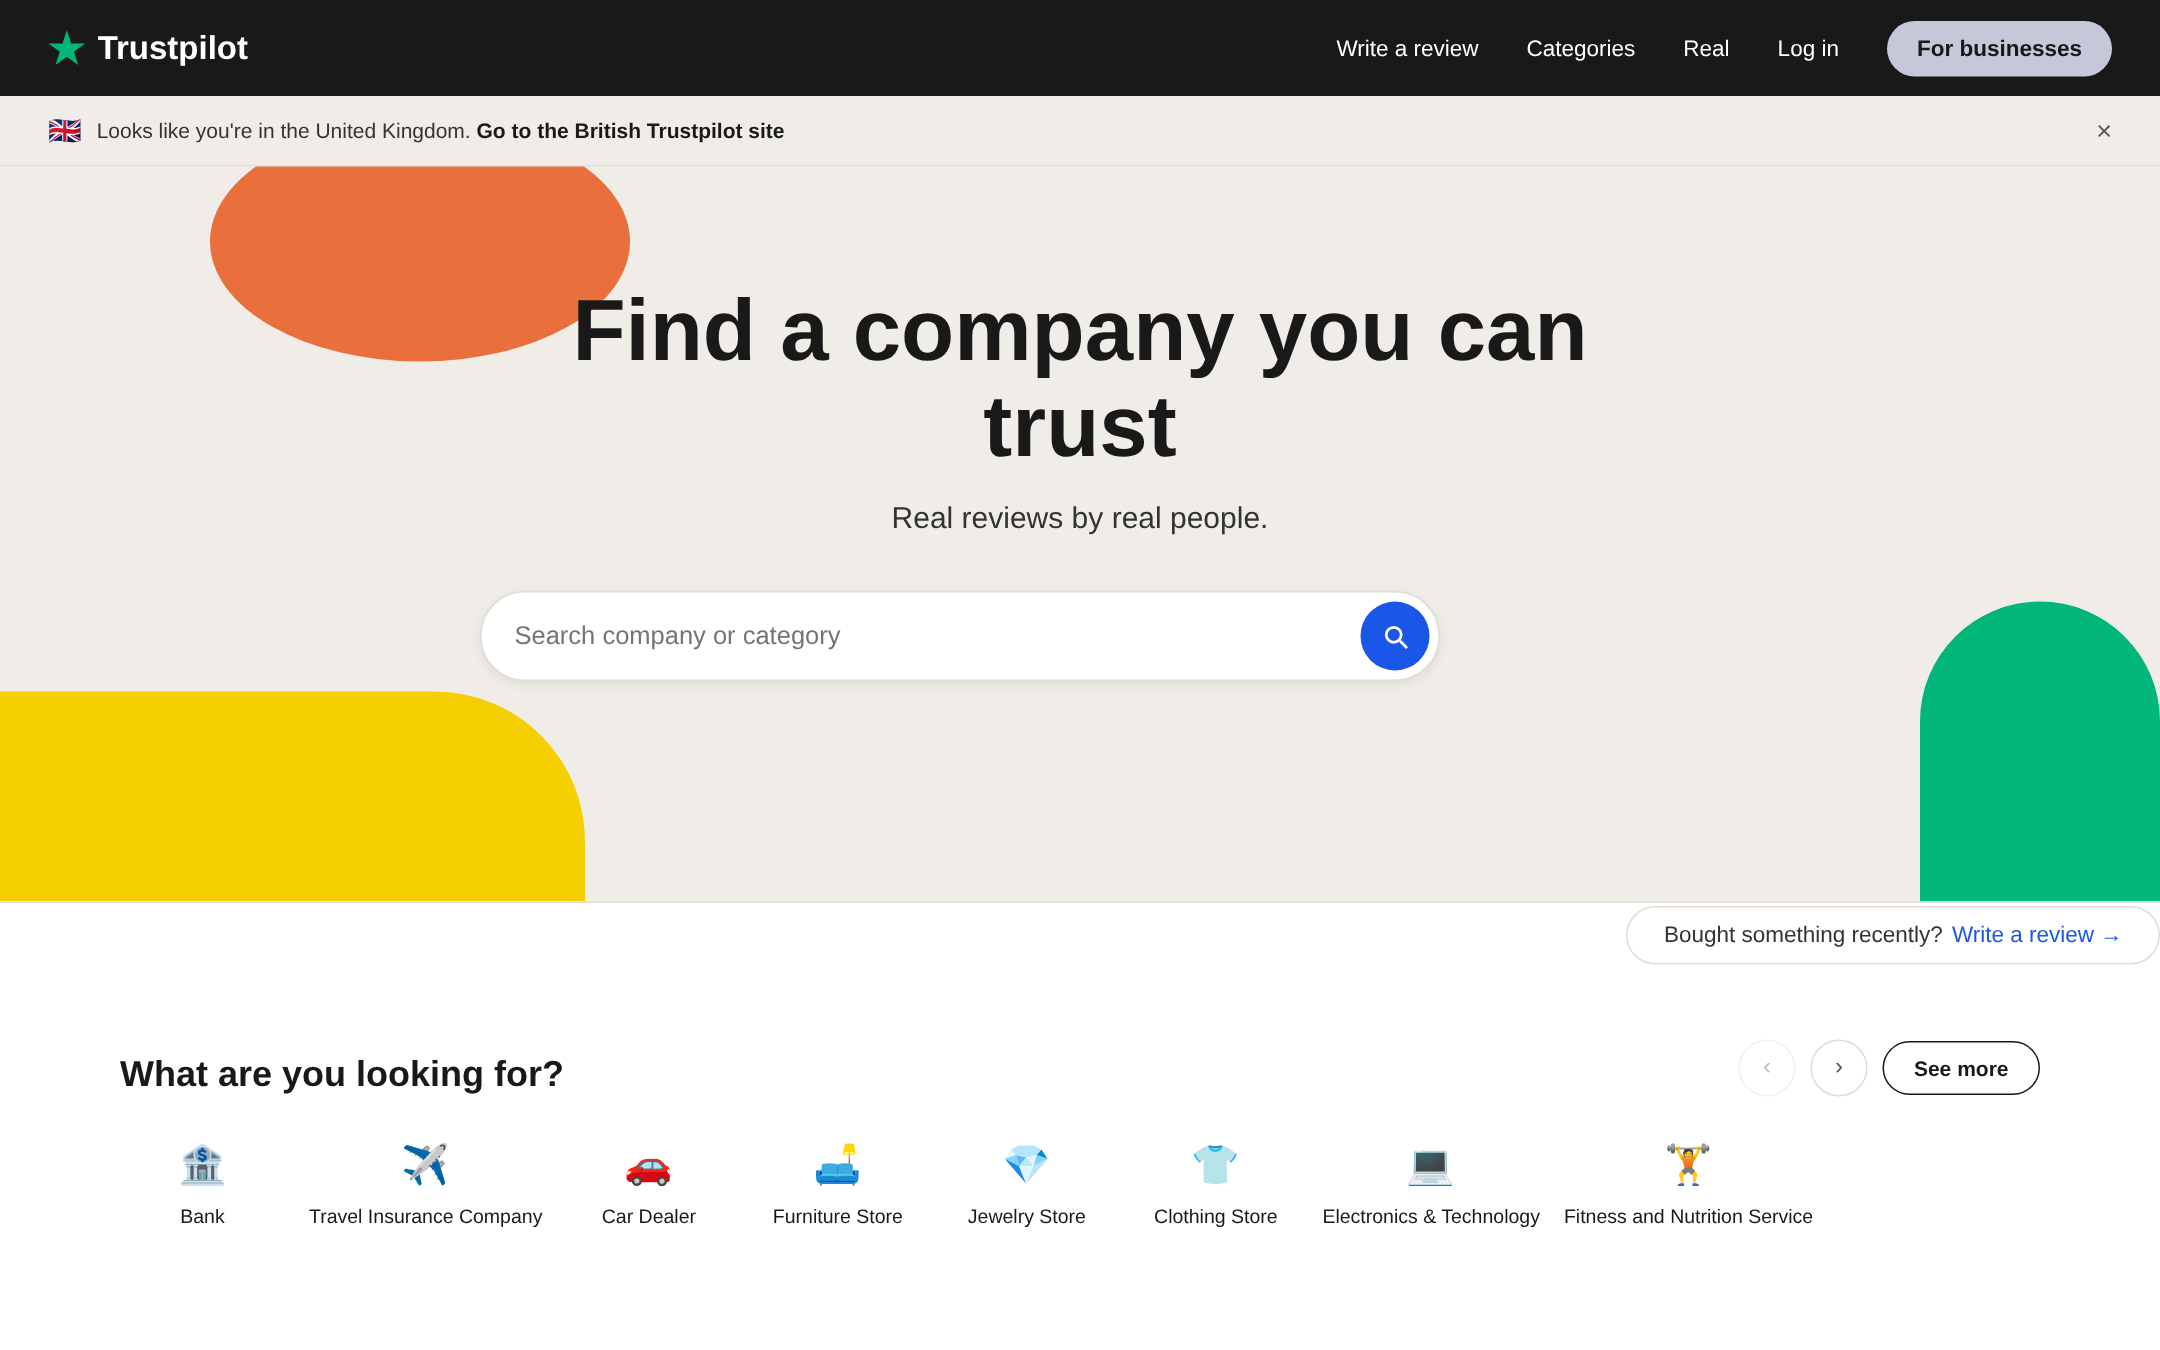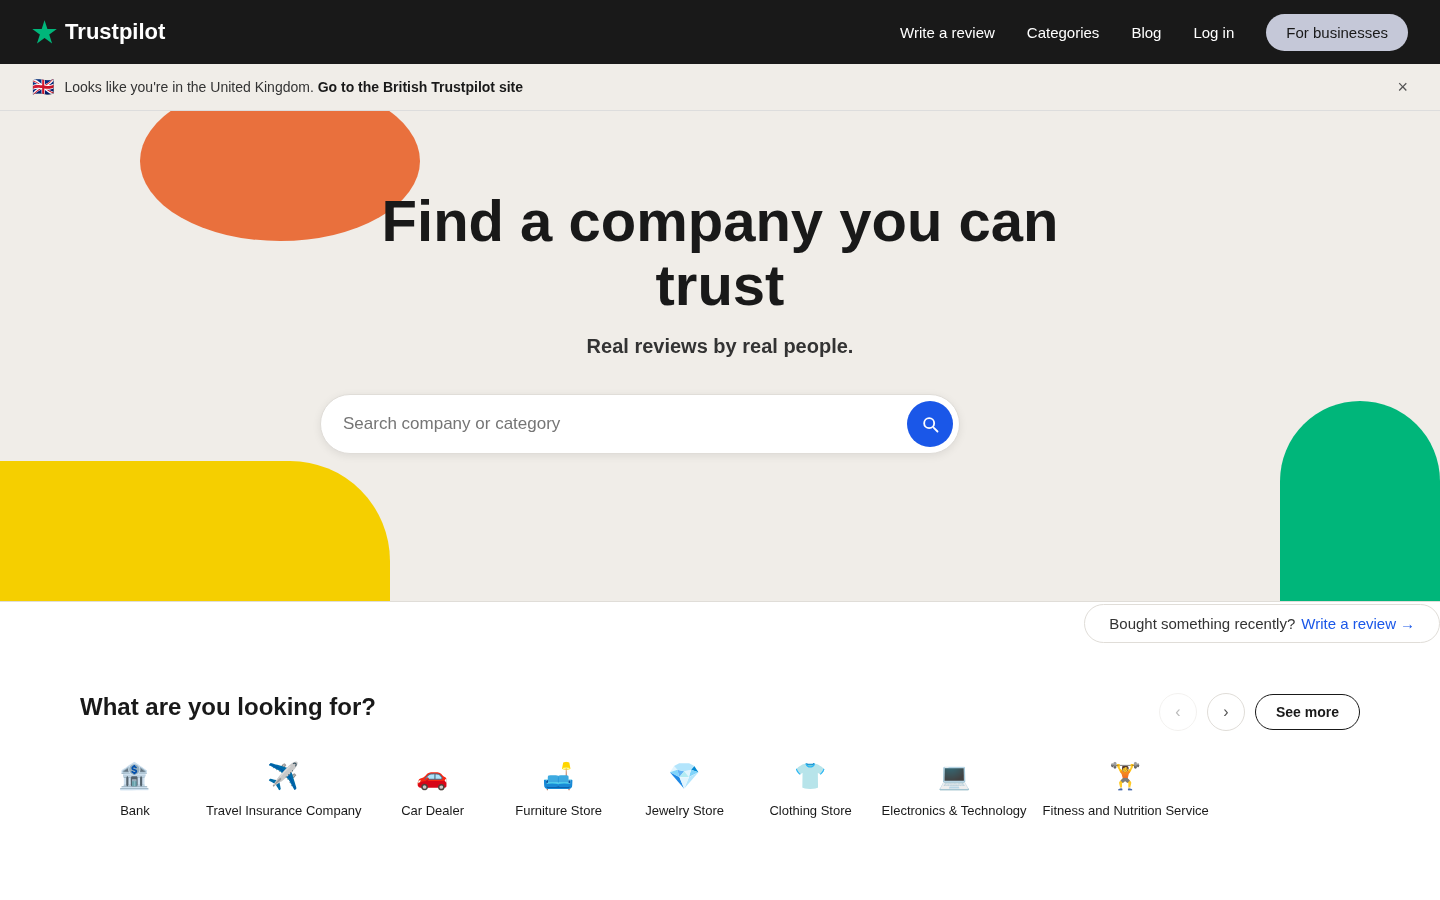--- a/index.html
+++ b/index.html
@@ -42,21 +42,21 @@
       font-size: 15px;
       cursor: pointer;
     }
     .btn-businesses {
       background: #c5c8d8;
       color: #191919;
       border: none;
       border-radius: 24px;
       padding: 10px 20px;
       font-size: 15px;
-      font-weight: 400;
+      font-weight: 700;
       cursor: pointer;
     }
 
     
     .banner {
       background: #f0ede8;
       display: flex;
       align-items: center;
       justify-content: space-between;
       padding: 12px 32px;
@@ -132,21 +132,21 @@
     }
     .hero-title {
       font-size: 58px;
       font-weight: 800;
       color: #191919;
       line-height: 1.1;
       margin-bottom: 18px;
     }
     .hero-subtitle {
       font-size: 20px;
-      font-weight: 700;
+      font-weight: 400;
       color: #333;
       margin-bottom: 36px;
     }
 
     
     .search-bar {
       width: 640px;
       max-width: 90vw;
       display: flex;
       align-items: center;
@@ -214,21 +214,21 @@
       cursor: pointer;
     }
 
     
     .categories-section {
       padding: 40px 80px 40px;
       background: #fff;
     }
     .categories-header {
       display: flex;
-      align-items: flex-start;
+      align-items: flex-end;
       justify-content: space-between;
       margin-bottom: 28px;
     }
     .categories-title {
       font-size: 24px;
       font-weight: 700;
       color: #191919;
     }
     .categories-nav {
       display: flex;
@@ -297,21 +297,21 @@
 <body>
 
 <nav class="navbar">
   <a class="navbar-logo">
     <span class="logo-star">★</span>
     <span>Trustpilot</span>
   </a>
   <div class="navbar-links">
     <a>Write a review</a>
     <a>Categories</a>
-    <a>Blog</a>
+    <a>Real</a>
     <a>Log in</a>
     <button class="btn-businesses">For businesses</button>
   </div>
 </nav>
 
 <div class="banner">
   <div class="banner-left">
     <span class="banner-flag">🇬🇧</span>
     <span class="banner-text">
       <span>Looks like you're in the United Kingdom.</span>

